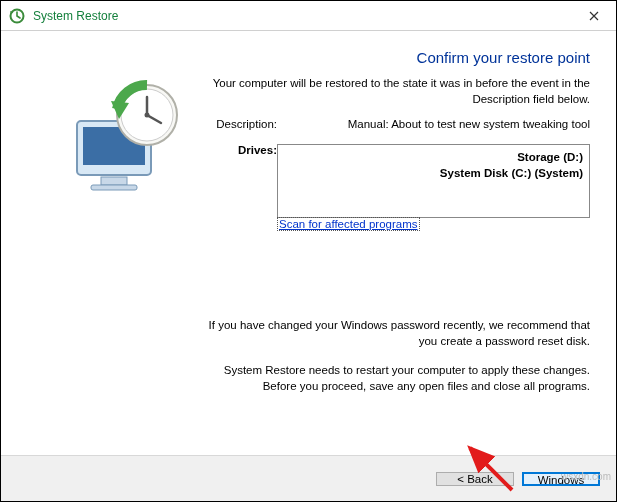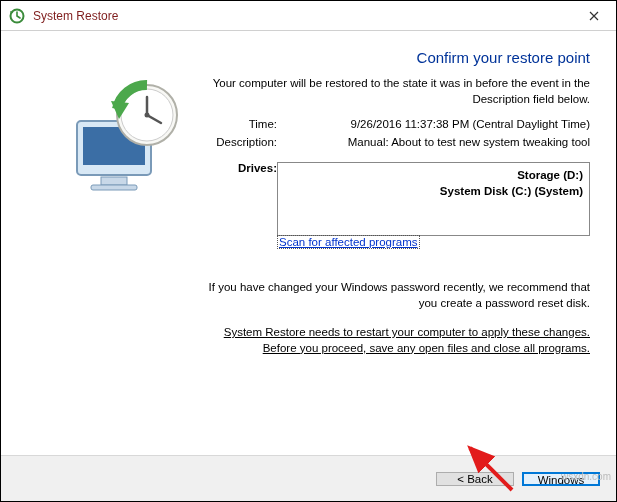--- a/index.html
+++ b/index.html
@@ -35,21 +35,21 @@
     .titlebar-icon {
       width: 16px;
       height: 16px;
       margin-right: 8px;
       display: flex;
       align-items: center;
       justify-content: center;
     }
     .titlebar-text {
       font-size: 12px;
-      color: #7f1d1d;
+      color: #15803d;
     }
     .close-btn {
       position: absolute;
       right: 0;
       top: 0;
       width: 45px;
       height: 29px;
       display: flex;
       align-items: center;
       justify-content: center;
@@ -126,28 +126,27 @@
       font-size: 11.5px;
       text-decoration: underline;
       cursor: pointer;
       border: 1px dotted #555;
       padding: 0 1px;
     }
     .note {
       font-size: 11.5px;
       color: #000;
       line-height: 1.35;
-      margin-top: 32px;
+      margin-top: 88px;
     }
     .note2 {
       font-size: 11.5px;
       color: #000;
       line-height: 1.35;
       margin-top: 14px;
-      text-decoration: underline;
     }
     .button-bar {
       height: 46px;
       background: #f0f0f0;
       border-top: 1px solid #d8d8d8;
       display: flex;
       align-items: center;
       justify-content: flex-end;
       padding: 0 16px;
       gap: 8px;
@@ -218,24 +217,20 @@
         <path d="M 56 38 A 30 30 0 0 1 86 14" stroke="#4ca84c" stroke-width="10" fill="none"></path>
         <path d="M 50 30 L 58 48 L 68 32 Z" fill="#4ca84c"></path>
       </svg>
     </div>
 
     <div class="right-col">
       <div class="heading">Confirm your restore point</div>
       <div class="subtext">Your computer will be restored to the state it was in before the event in the Description field below.</div>
 
       <div class="info-grid">
-        <div class="info-row">
-          <div class="info-label">Time:</div>
-          <div class="info-value">9/26/2016 11:37:38 PM (Central Daylight Time)</div>
-        </div>
         <div class="info-row">
           <div class="info-label">Description:</div>
           <div class="info-value">Manual: About to test new system tweaking tool</div>
         </div>
         <div class="drives-row">
           <div class="info-label">Drives:</div>
           <div class="drives-box">
             <div>Storage (D:)</div>
             <div>System Disk (C:) (System)</div>
           </div>

